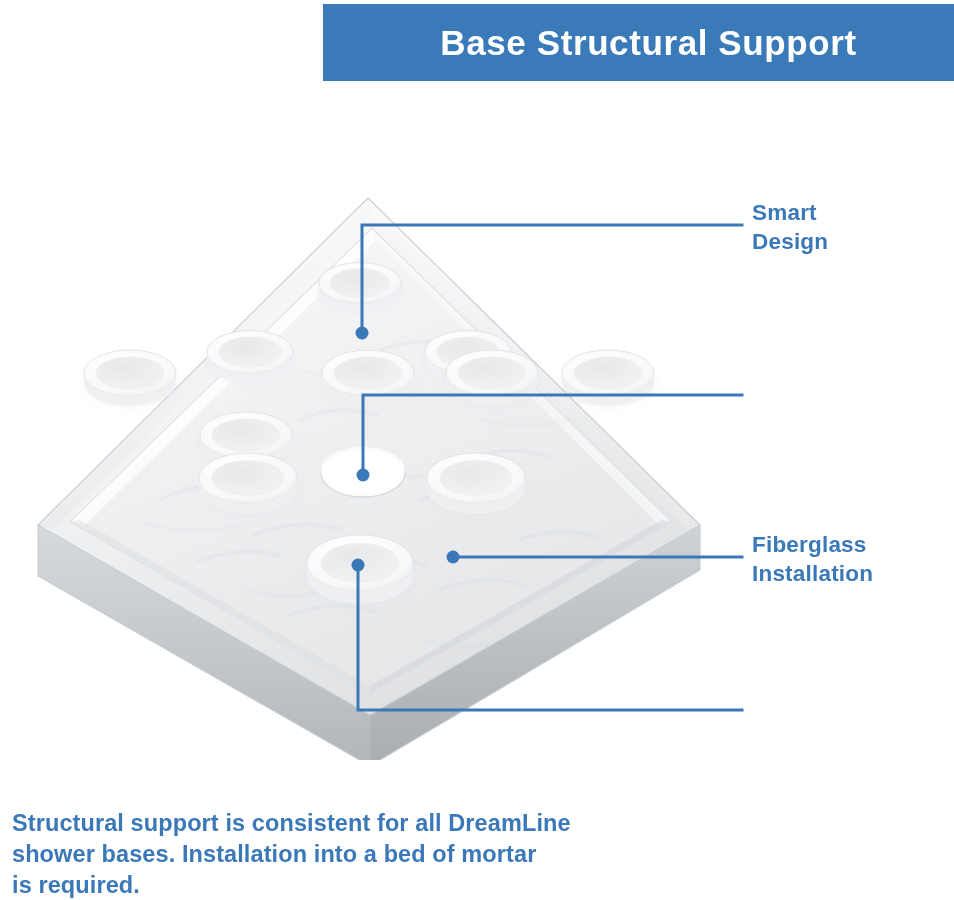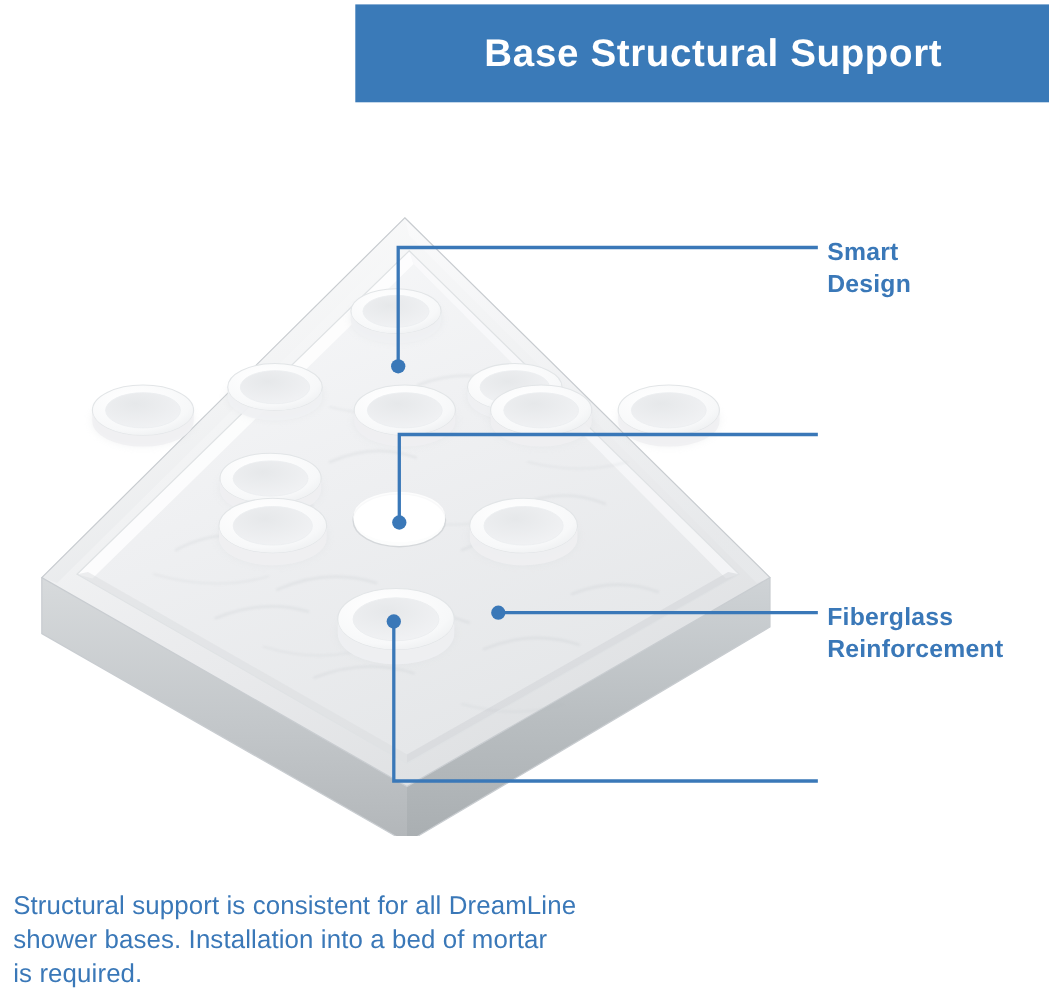--- a/index.html
+++ b/index.html
@@ -18,21 +18,21 @@
     background: #ffffff;
     overflow: hidden;
   }
 
   
   #title-banner {
     position: absolute;
     left: 323px;
     top: 4px;
     width: 631px;
-    height: 89px;
+    height: 77px;
     background: #3a7ab8;
   }
   #title-text {
     position: absolute;
     left: 0;
     right: 0;
     top: 50%;
     transform: translateY(-50%);
     text-align: center;
     color: #ffffff;
@@ -68,35 +68,34 @@
   .callout-label {
     position: absolute;
     left: 752px;
     color: #3a78b8;
     font-weight: bold;
     font-size: 22.5px;
     line-height: 28.5px;
     letter-spacing: 0.2px;
     font-family: "Liberation Sans", sans-serif;
     white-space: pre-line;
-    margin-top: 16px;
   }
   #label-smart-design     { top: 199px; }
   #label-drain-opening    { top: 313px; }
   #label-fiberglass       { top: 531px; }
   #label-pvc-rings        { top: 640px; }
 
   
   #bottom-caption {
     position: absolute;
     left: 12px;
     top: 808px;
     width: 620px;
     color: #3a78b8;
-    font-weight: normal;
+    font-weight: bold;
     font-size: 23.5px;
     line-height: 31px;
     letter-spacing: 0.1px;
     font-family: "Liberation Sans", sans-serif;
     white-space: pre-line;
   }
 </style>
 </head>
 <body>
 
@@ -296,20 +295,20 @@
       <circle cx="453" cy="557" r="6.5"></circle>
       <circle cx="358" cy="565" r="6.5"></circle>
     </g>
   </svg>
 
   <div class="callout-label" id="label-smart-design">Smart
 Design</div>
 
 
   <div class="callout-label" id="label-fiberglass">Fiberglass
-Reinforcement</div>
+Installation</div>
 
 
   <div id="bottom-caption">Structural support is consistent for all DreamLine
 shower bases. Installation into a bed of mortar
 is required.</div>
 
 </div>
 
 </body></html>

